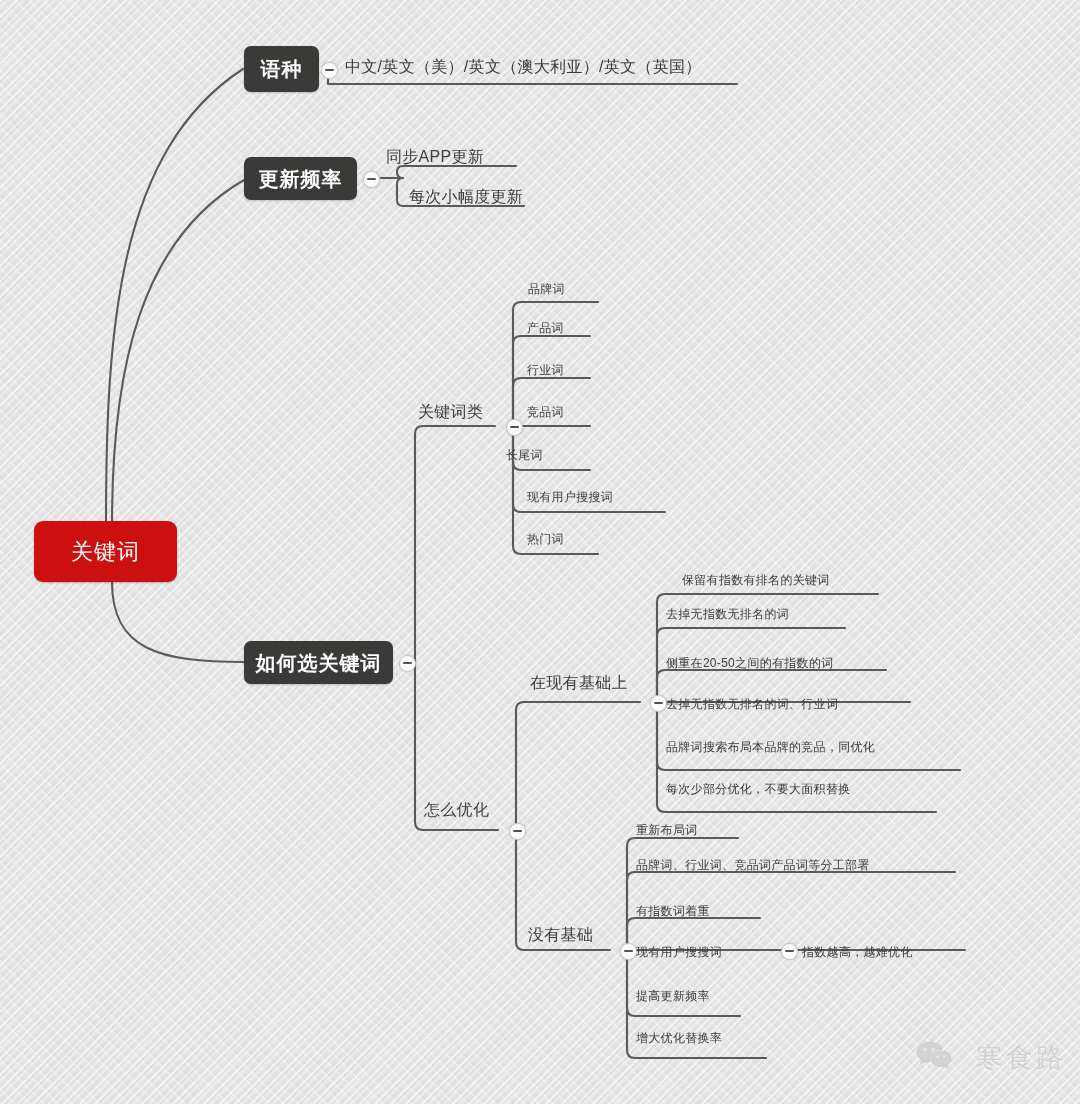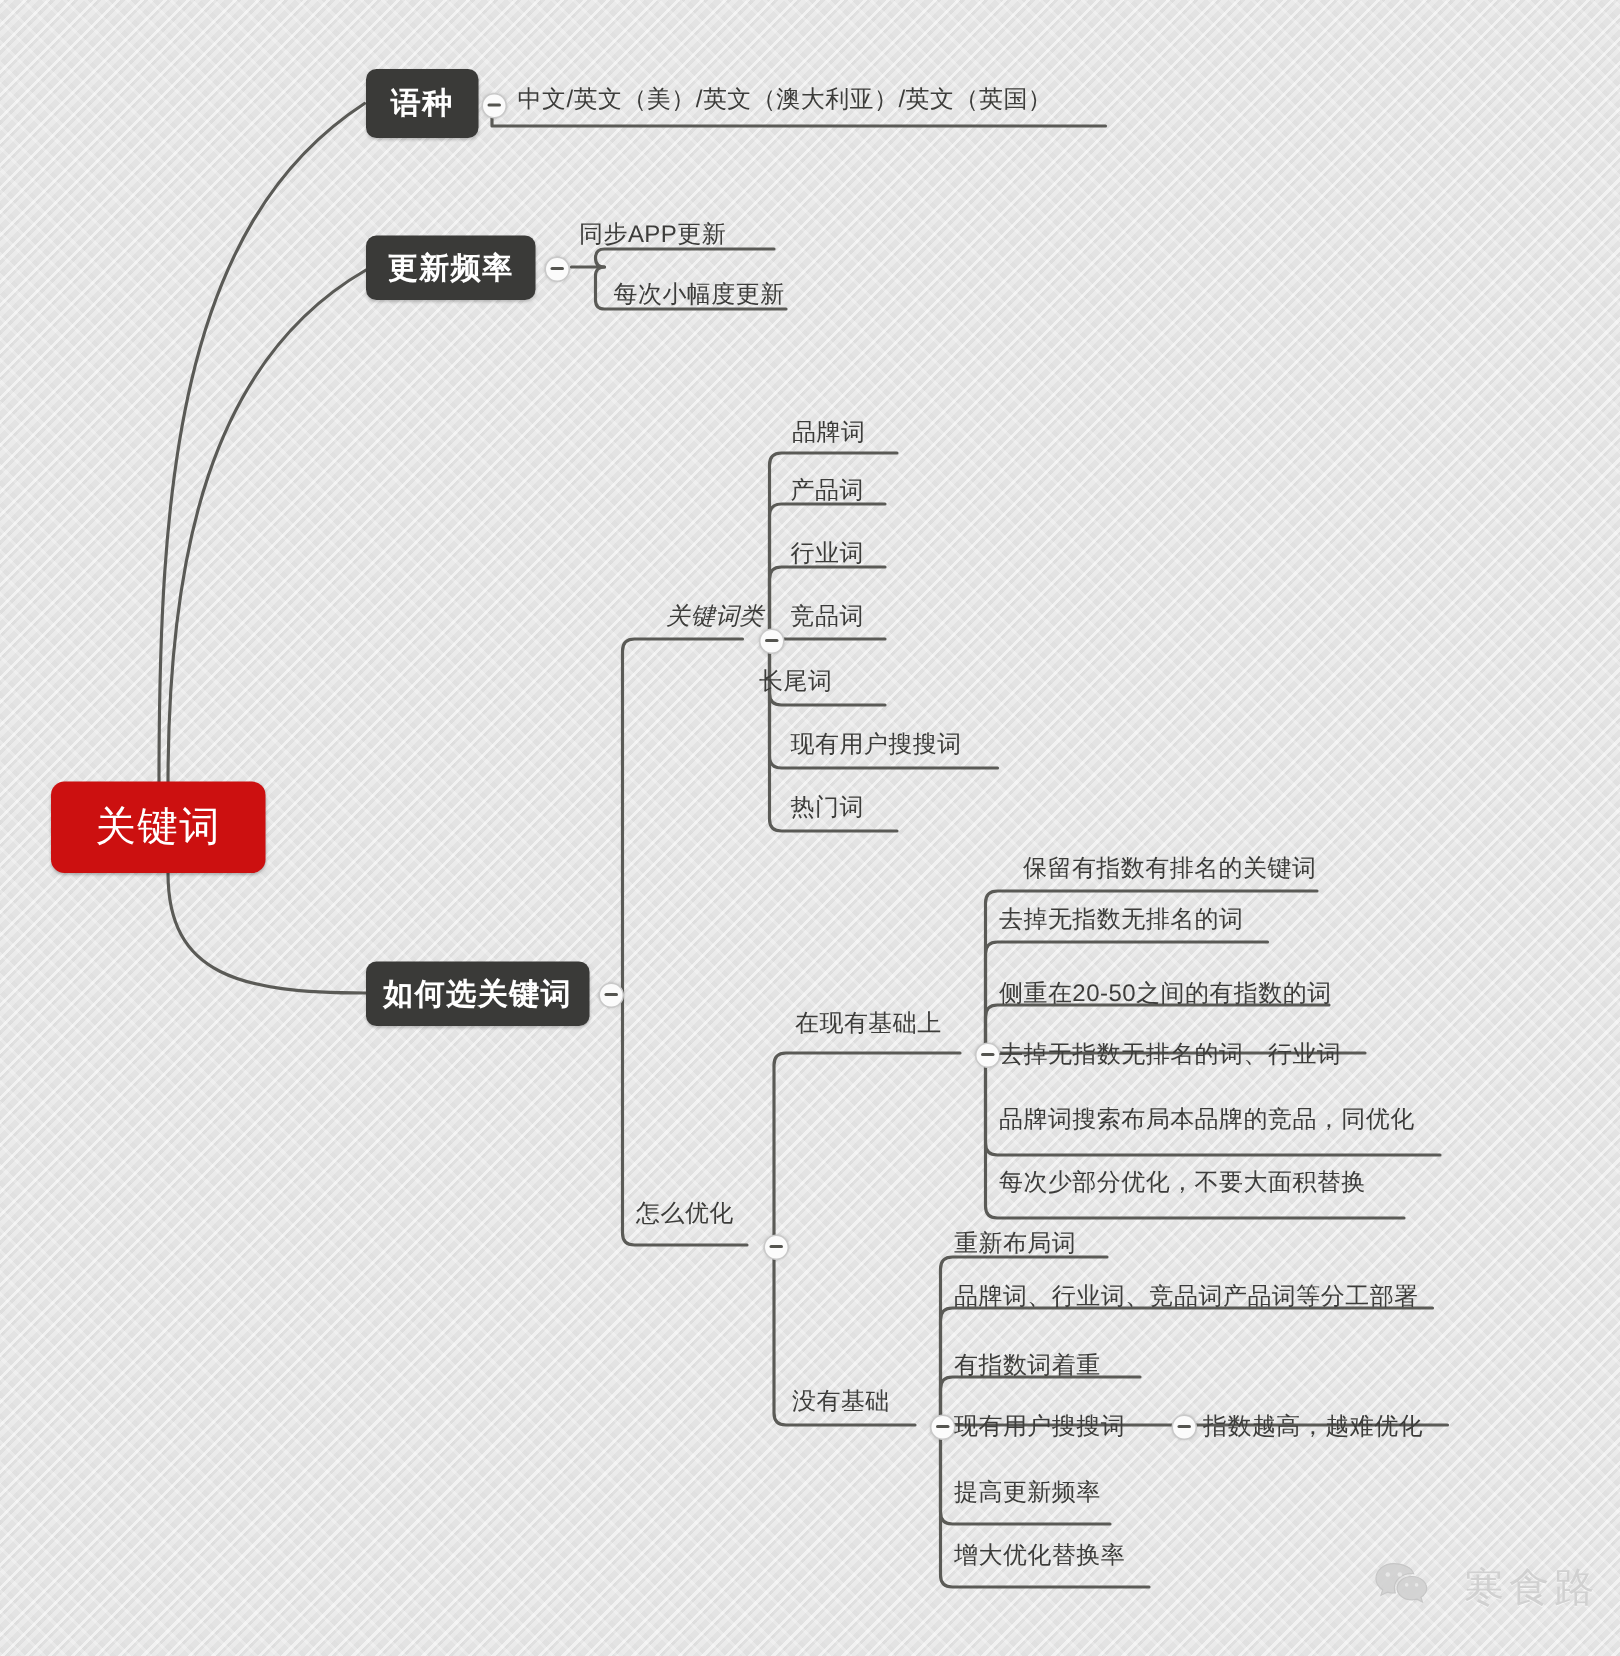--- a/index.html
+++ b/index.html
@@ -44,21 +44,21 @@
     position: absolute;
     box-sizing: border-box;
     white-space: nowrap;
     line-height: 1;
   }
   
   .node-root {
     background: #cc1010;
     color: #ffffff;
     border-radius: 9px;
-    font-size: 27px;
+    font-size: 22px;
     letter-spacing: 1px;
     display: flex;
     align-items: center;
     justify-content: center;
     box-shadow: 0 1px 2px rgba(0,0,0,0.25);
   }
   
   .node-box {
     background: #3a3a38;
     color: #ffffff;
@@ -73,21 +73,21 @@
   }
   
   .node-text {
     color: #3c3c3a;
     font-size: 16px;
     display: flex;
     align-items: center;
     letter-spacing: 0.3px;
   }
   .node-text.lvl2 { font-size: 16px; }
-  .node-text.lvl3 { font-size: 16px; }
+  .node-text.lvl3 { font-size: 12px; }
   
   .toggle {
     position: absolute;
     width: 15px;
     height: 15px;
     border-radius: 50%;
     background: #fbfbfb;
     border: 1px solid #c9c9c9;
     box-shadow: 0 0 2px rgba(0,0,0,0.18);
   }
@@ -191,21 +191,21 @@
   </div>
   <div class="node node-text lvl2" style="left:409px; top:187px; height:20px;">
     <span>每次小幅度更新</span>
   </div>
 
   <div class="node node-box" style="left:244px; top:641px; width:149px; height:43px;">
     <span>如何选关键词</span>
   </div>
   <div class="toggle" style="left:399px; top:655px;"></div>
 
-  <div class="node node-text lvl2" style="left:444px; top:402px; height:20px;font-style:italic;">
+  <div class="node node-text lvl2" style="left:418px; top:402px; height:20px;">
     <span>关键词类</span>
   </div>
   <div class="toggle" style="left:506px; top:419px;"></div>
 
   <div class="node node-text lvl3" style="left:528px; top:279px; height:20px;">
     <span>品牌词</span>
   </div>
   <div class="node node-text lvl3" style="left:527px; top:318px; height:20px;">
     <span>产品词</span>
   </div>

